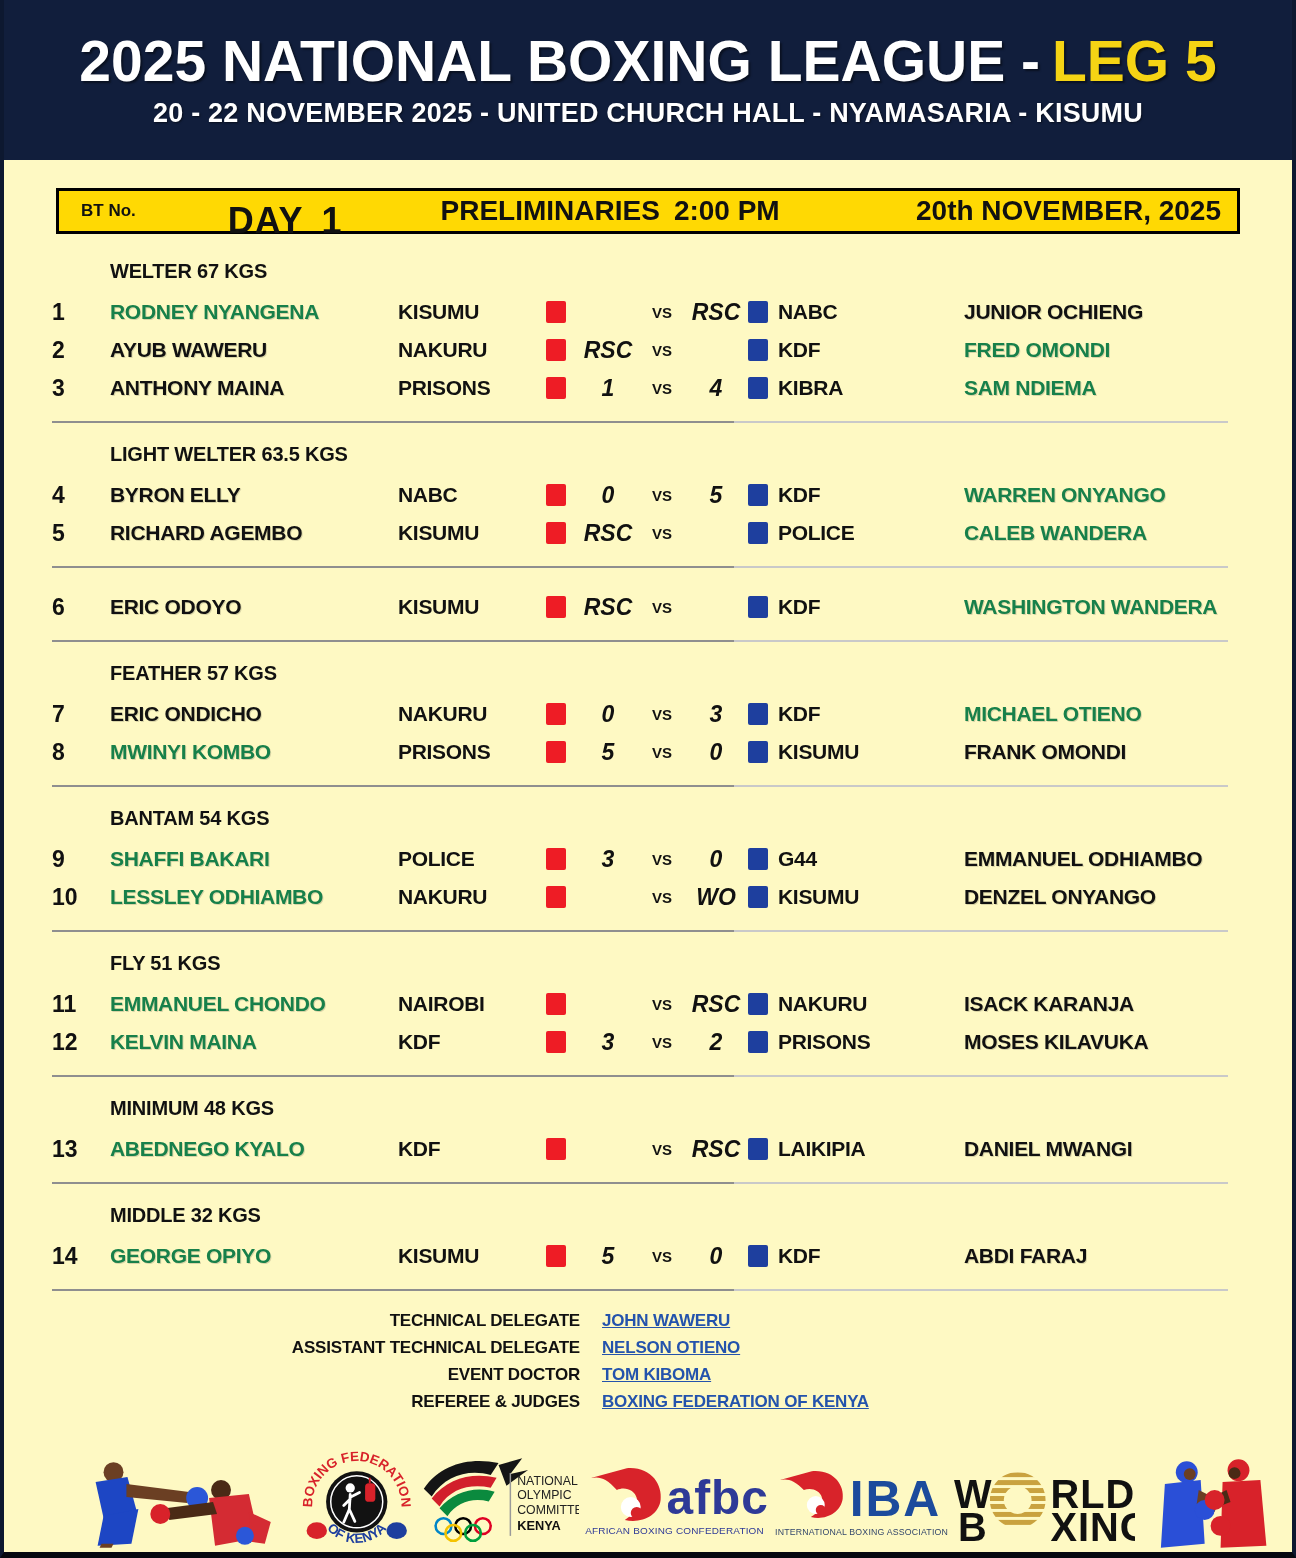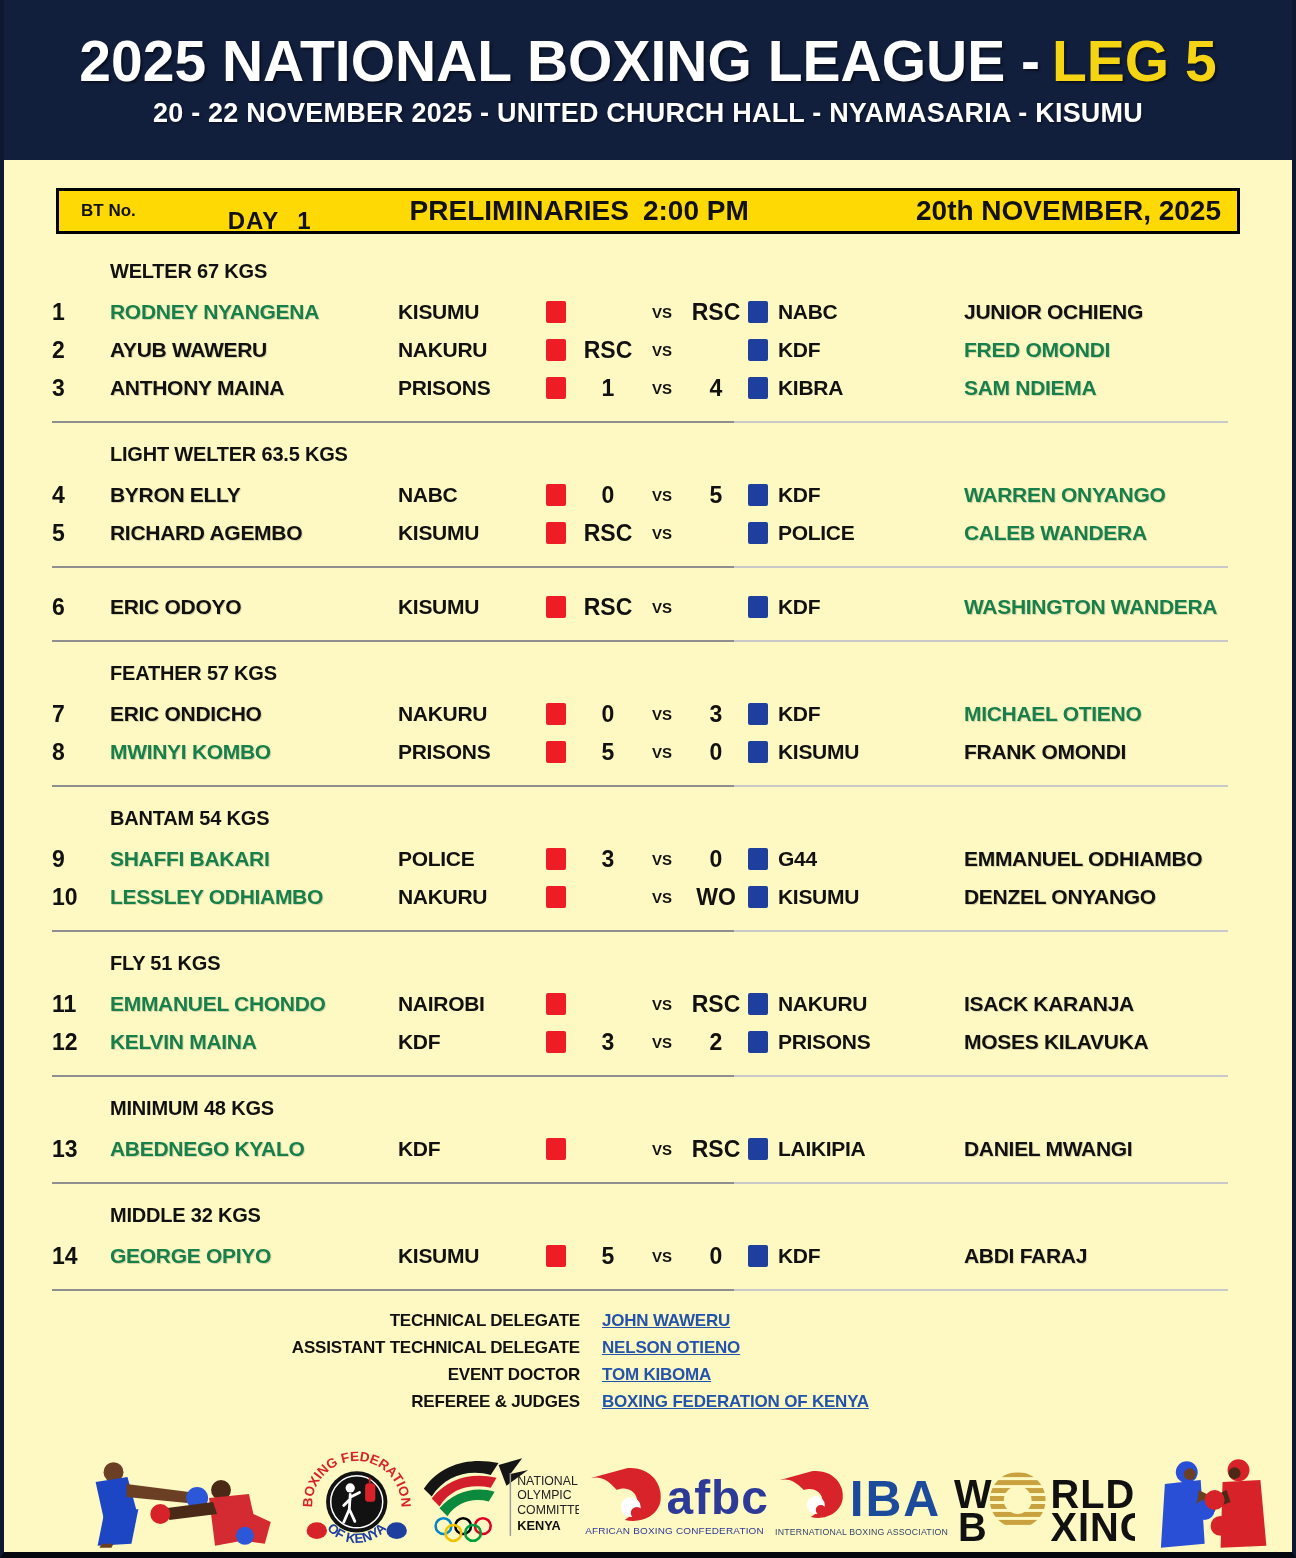--- a/index.html
+++ b/index.html
@@ -15,40 +15,40 @@
   .masthead{height:160px;background:var(--navy);text-align:center;padding-top:30px;}
   .masthead h1{margin:0;color:#fff;font-size:57px;font-weight:800;letter-spacing:0;
                text-shadow:2px 2px 2px rgba(0,0,0,.45);line-height:62px;}
   .masthead h1 .accent{color:var(--accent-yellow);margin-left:12px;}
   .subtitle{margin:6px 0 0;color:#fff;font-size:27px;font-weight:700;letter-spacing:.2px;
             text-shadow:1px 1px 2px rgba(0,0,0,.5);}
   
   .daybar{margin:28px 52px 0;height:46px;background:var(--bar-yellow);border:3px solid #000;
           display:flex;align-items:center;font-weight:800;color:#111;}
   .daybar .bt{font-size:17px;margin-left:22px;}
-  .daybar .day{font-size:24px;margin-left:92px;letter-spacing:1px;margin-top:20px;}
+  .daybar .day{font-size:36px;margin-left:92px;letter-spacing:1px;margin-top:20px;}
   .daybar .day .dnum{margin-left:18px;}
   .daybar .session{font-size:28px;margin-left:98px;}
   .daybar .session .stime{margin-left:14px;}
   .daybar .ddate{font-size:28px;margin-left:auto;margin-right:16px;}
   
   .bouts{padding:6px 64px 0 48px;}
   .section{padding-top:20px;}
   .wclass{font-size:20px;font-weight:800;color:#111;margin:0 0 10px 58px;letter-spacing:-.2px;}
   .bout-row{display:grid;grid-template-columns:58px 288px 148px 30px 64px 44px 64px 30px 186px 1fr;
             align-items:center;height:38px;white-space:nowrap;}
   .bout-row .no{font-size:23px;font-weight:800;color:#111;}
   .bout-row .name{font-size:21px;font-weight:800;color:#111;letter-spacing:-.3px;
                   text-shadow:1px 1px 0 rgba(0,0,0,.15);}
   .bout-row .name.winner{color:var(--green);}
   .bout-row .club{font-size:21px;font-weight:800;color:#111;letter-spacing:-.3px;}
   .bout-row .sq{width:20px;height:22px;border-radius:2px;}
   .bout-row .sq.red{background:var(--red);}
   .bout-row .sq.blue{background:var(--blue);}
-  .bout-row .score{font-size:23px;font-weight:800;color:#111;text-align:center;}
+  .bout-row .score{font-size:23px;font-weight:800;color:#111;text-align:center;font-style:italic;}
   .bout-row .vs{font-size:15px;font-weight:800;color:#111;text-align:center;}
   .divider{height:2px;margin-top:14px;
            background:linear-gradient(to right,#8f8f8f 0 58%,#c9c9c9 58% 100%);}
   
   .officials{margin-top:16px;}
   .off-row{display:grid;grid-template-columns:576px 1fr;column-gap:22px;height:27px;align-items:center;}
   .off-label{font-size:17px;font-weight:800;color:#111;text-align:right;letter-spacing:-.2px;}
   .off-value{font-size:17px;font-weight:800;color:var(--value-blue);letter-spacing:-.2px;text-decoration:underline;}
   
   .logos{position:absolute;left:4px;right:4px;bottom:0;height:104px;display:flex;

